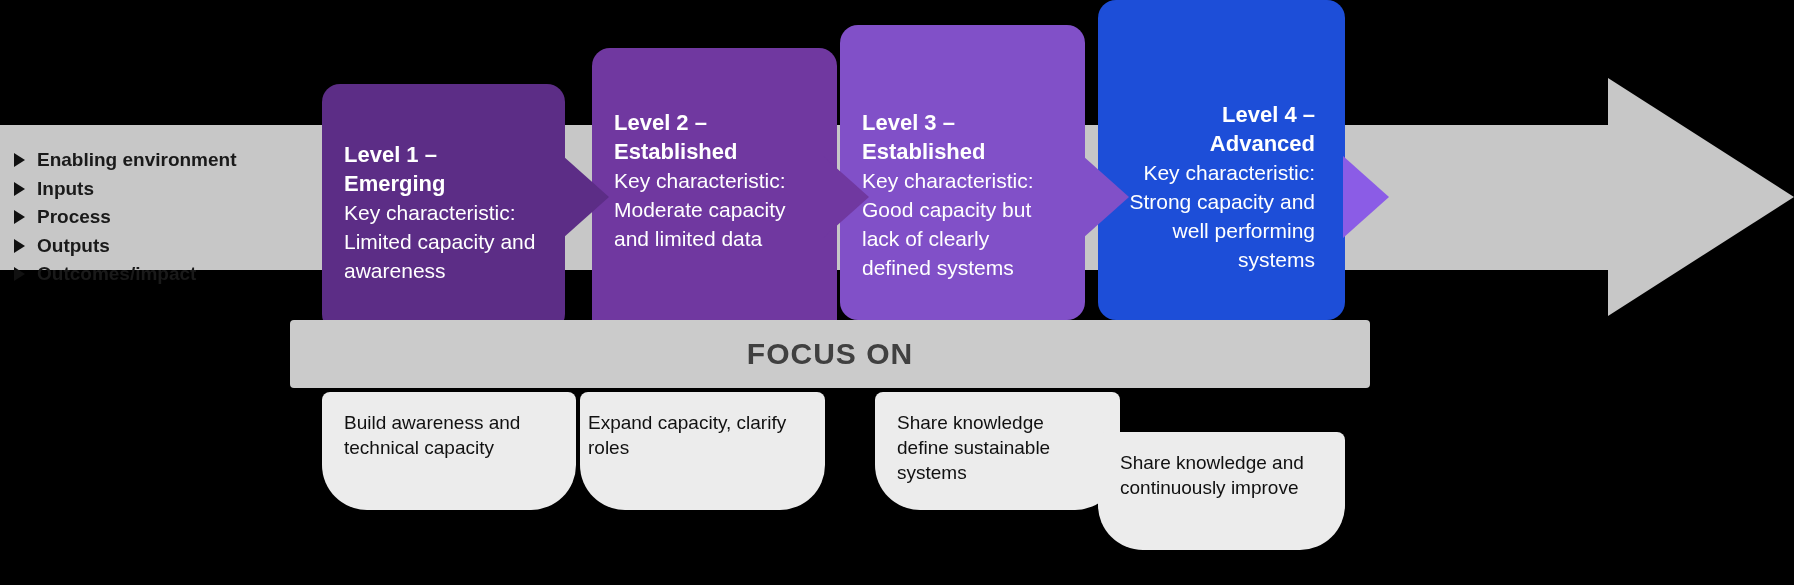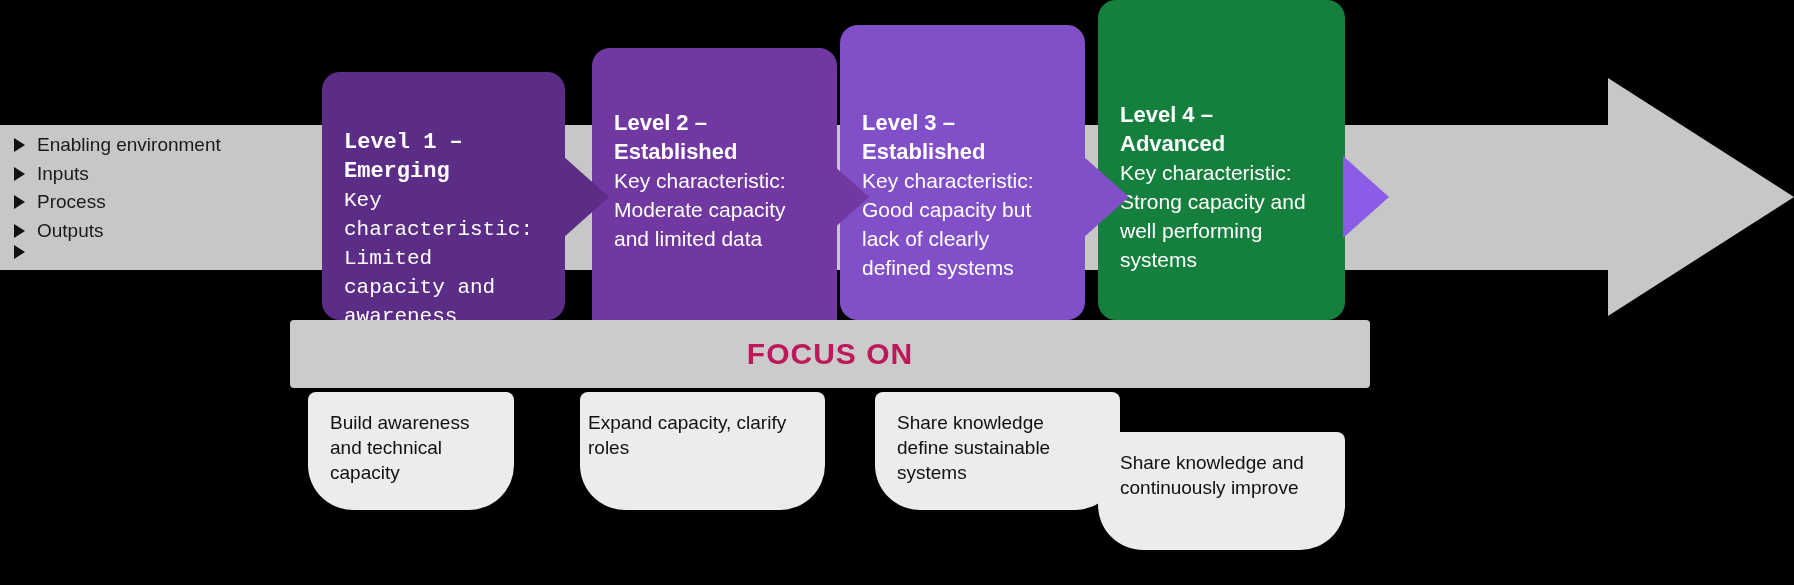--- a/index.html
+++ b/index.html
@@ -5,48 +5,48 @@
   html,body{margin:0;padding:0;background:#000;}
   .stage{
     position:relative;width:1794px;height:585px;background:#000;
     font-family:"Liberation Sans","DejaVu Sans",sans-serif;overflow:hidden;
   }
   
   .band{position:absolute;left:0;top:125px;width:1612px;height:145px;background:#c7c7c7;z-index:1;}
   .arrow-head{position:absolute;left:1608px;top:78px;width:186px;height:238px;background:#c7c7c7;
     clip-path:polygon(0 0,100% 50%,0 100%);z-index:1;}
   
-  .band-list{position:absolute;left:14px;top:6px;color:#1a1a1a;font-size:19px;line-height:28.5px;}
+  .band-list{position:absolute;left:14px;top:21px;color:#1a1a1a;font-size:19px;line-height:28.5px;font-weight:bold;}
   .band-item{display:flex;align-items:center;}
   .tri-bullet{width:0;height:0;border-top:7px solid transparent;border-bottom:7px solid transparent;
     border-left:11px solid #111;margin-right:12px;flex:0 0 auto;}
   
   .level{position:absolute;border-radius:18px;z-index:2;color:#fff;box-sizing:border-box;}
   .level-inner{width:195px;margin-left:22px;}
-  .lv1{left:322px;top:72px;width:243px;height:248px;font-family:Liberation Mono, monospace;}
+  .lv1{left:322px;top:84px;width:243px;height:248px;}
   .lv1 .level-inner{padding-top:56px;}
   .lv2{left:592px;top:48px;width:245px;height:308px;}
   .lv2 .level-inner{padding-top:60px;}
   .lv3{left:840px;top:25px;width:245px;height:295px;}
   .lv3 .level-inner{padding-top:83px;}
   .lv4{left:1098px;top:0px;width:247px;height:320px;}
   .lv4 .level-inner{padding-top:100px;}
   .level-title{font-weight:bold;font-size:22px;line-height:29px;}
   .level-body{font-size:21px;line-height:29px;}
   
   .chev{position:absolute;top:156px;width:46px;height:82px;clip-path:polygon(0 0,100% 50%,0 100%);z-index:3;}
   .cv1{left:563px;} .cv2{left:823px;} .cv3{left:1083px;} .cv4{left:1343px;}
   
   .focus-bar{position:absolute;left:290px;top:320px;width:1080px;height:68px;background:#cbcbcb;
     border-radius:4px;display:flex;align-items:center;justify-content:center;z-index:2;}
-  .focus-bar-label{font-size:30px;font-weight:bold;color:#be185d;letter-spacing:1px;}
+  .focus-bar-label{font-size:30px;font-weight:bold;color:#404040;letter-spacing:1px;}
   
   .fbox{position:absolute;top:392px;height:118px;background:#ececec;border-radius:8px 8px 45px 45px;
     box-sizing:border-box;padding:18px 20px 0 22px;color:#111;font-size:19px;line-height:25px;z-index:2;}
-  .fb1{left:308px;width:206px;}
+  .fb1{left:322px;width:254px;}
   .fb2{left:580px;width:245px;}
   .fb3{left:840px;width:245px;margin-left:35px;}
   .fb4{left:1098px;width:247px;margin-top:40px;}
 </style>
 </head>
 <body>
 
 <div class="stage">
 
   <div class="band" style="background-color: rgb(199, 199, 199);">
@@ -62,20 +62,21 @@
       <div class="band-item">
         <span class="tri-bullet"></span>
         <span>Process</span>
       </div>
       <div class="band-item">
         <span class="tri-bullet"></span>
         <span>Outputs</span>
       </div>
       <div class="band-item">
         <span class="tri-bullet"></span>
+        <span>Outcomes/impact</span>
       </div>
     </div>
   </div>
 
   <div class="arrow-head" style="background-color: rgb(199, 199, 199);"></div>
 
   <div class="level lv1" style="background-color: rgb(92, 45, 134);">
     <div class="level-inner">
       <div class="level-title">
         <div>Level 1 –</div>
@@ -104,21 +105,21 @@
       <div class="level-title">
         <div>Level 3 –</div>
         <div>Established</div>
       </div>
       <div class="level-body">
         <div>Key characteristic:</div>
         <div>Good capacity but lack of clearly defined systems</div>
       </div>
     </div>
   </div>
-  <div class="level lv4" style="background-color: #15803d;">
+  <div class="level lv4" style="background-color: #1d4ed8; text-align: right;">
     <div class="level-inner">
       <div class="level-title">
         <div>Level 4 –</div>
         <div>Advanced</div>
       </div>
       <div class="level-body">
         <div>Key characteristic:</div>
         <div>Strong capacity and well performing systems</div>
       </div>
     </div>

